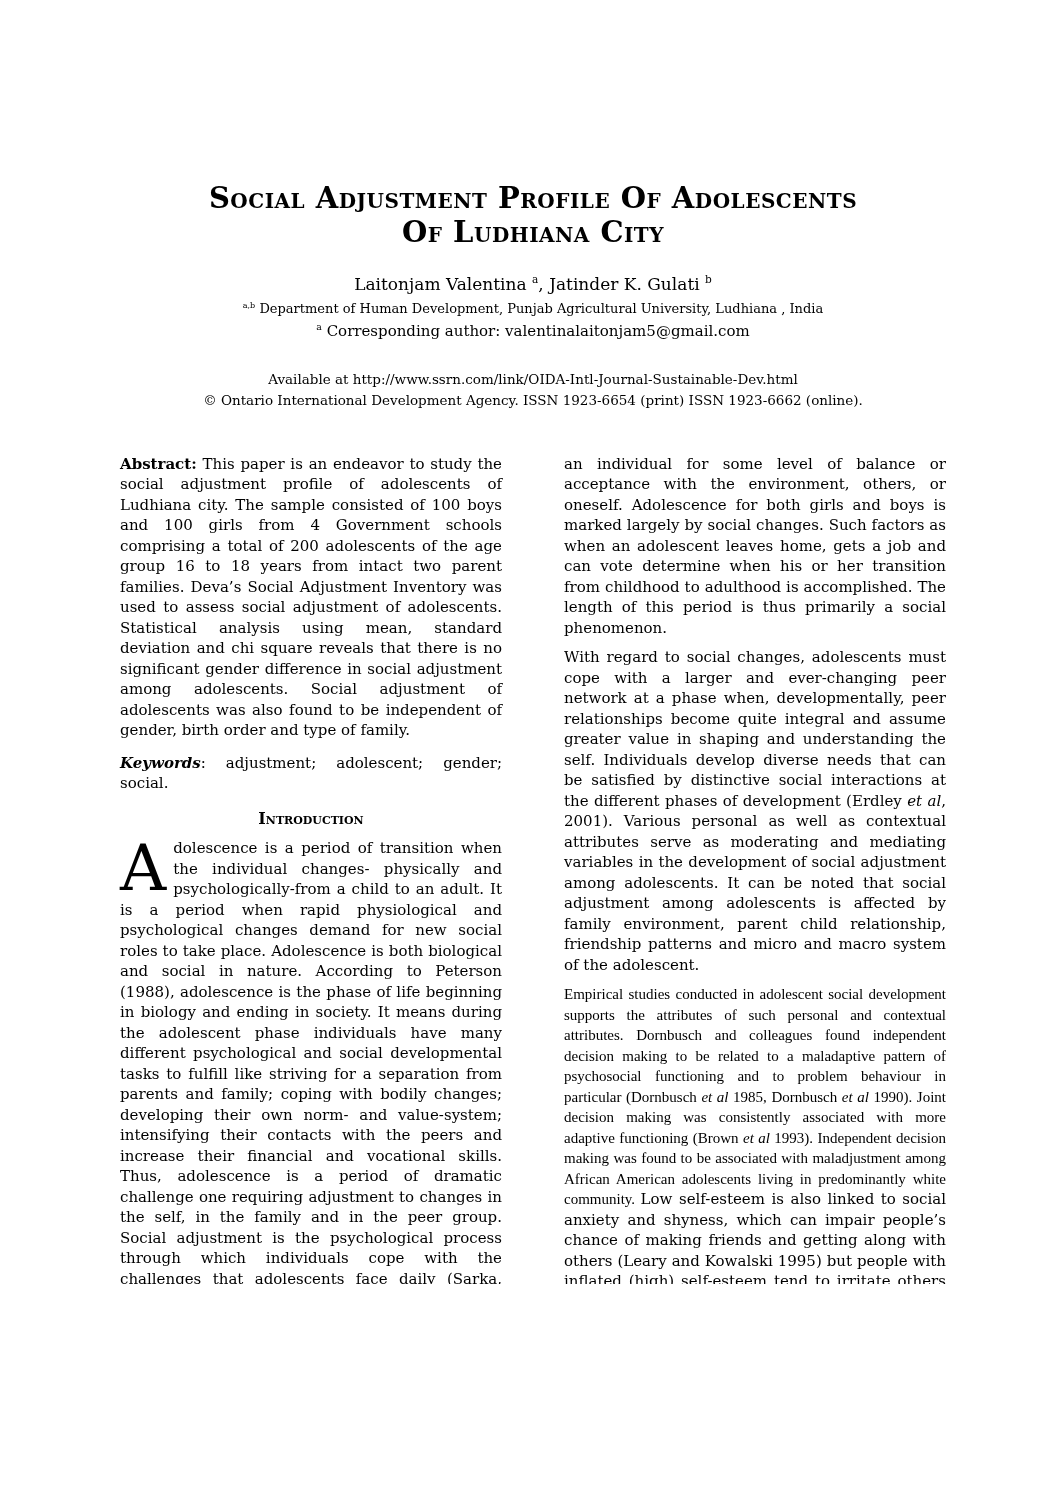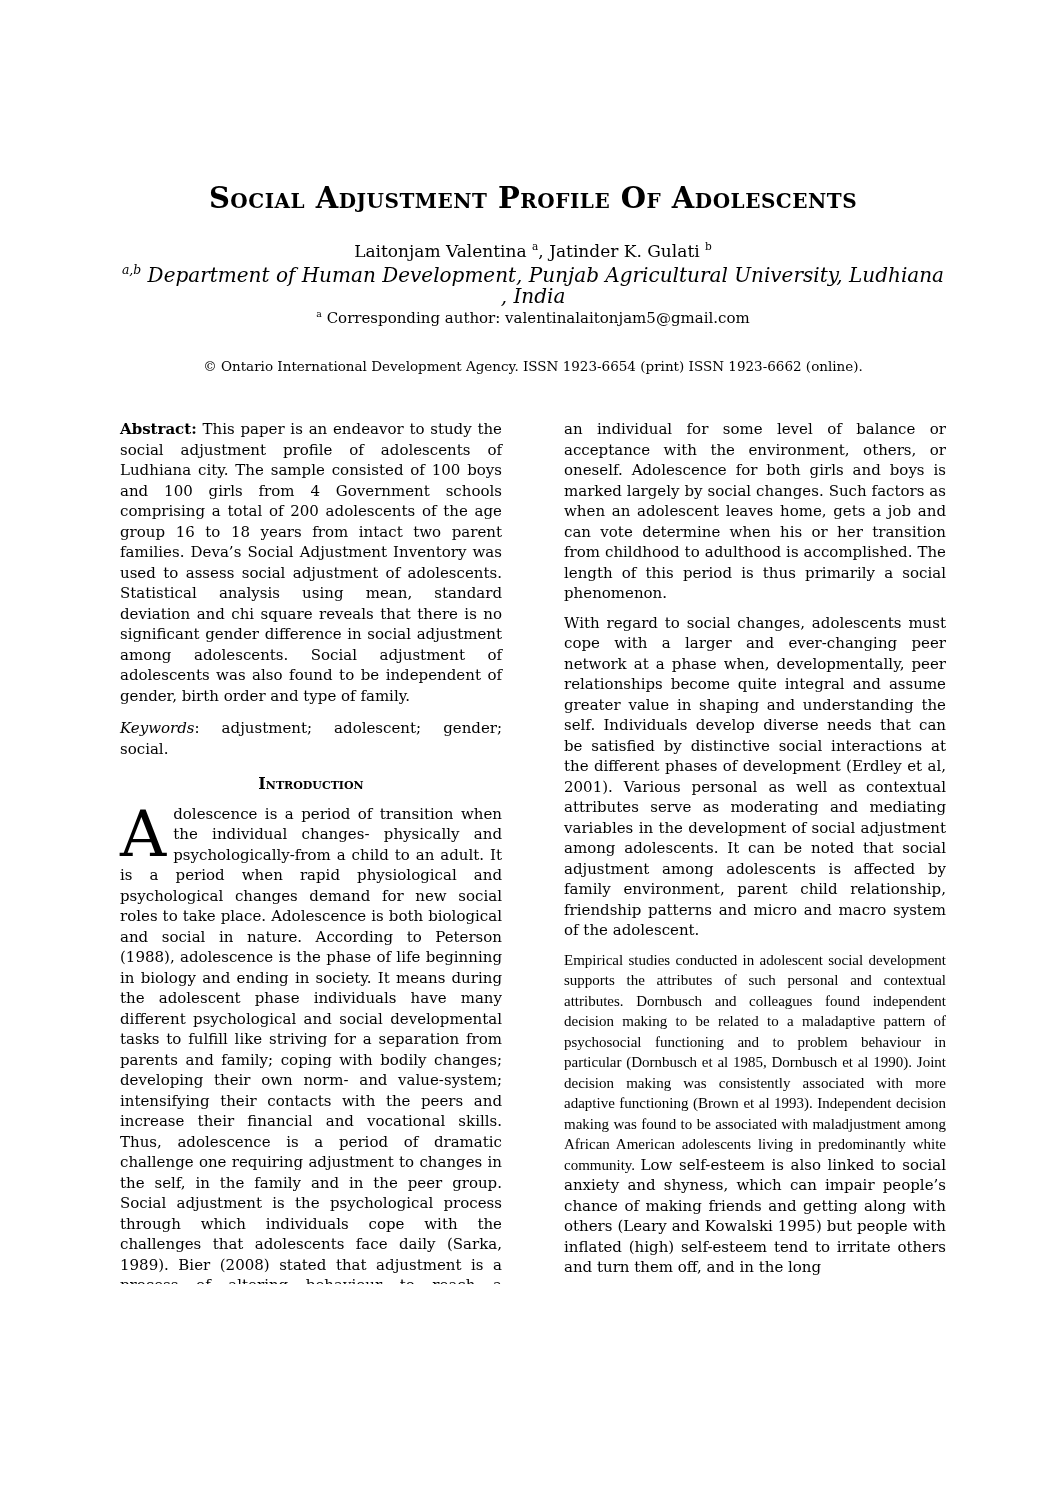--- a/index.html
+++ b/index.html
@@ -20,30 +20,30 @@
   .title {
     font-size: 29px;
     line-height: 1.16;
     font-weight: bold;
     font-variant: small-caps;
     margin: 0 0 25px 0;
     letter-spacing: 0.5px;
   }
   .title span { display: block; }
   .authors { font-size: 17px; font-weight: normal; margin: 0 0 4px 0; }
-  .affil   { font-size: 20px; margin: 0 0 2px 0; font-style: italic; }
+  .affil   { font-size: 13px; margin: 0 0 2px 0; }
   .corr    { font-size: 15px; margin: 0 0 27px 0; }
   .avail   { font-size: 13.5px; margin: 0 0 1px 0; }
   .copy    { font-size: 13.5px; margin: 0 0 43px 0; }
   sup { font-size: 0.62em; vertical-align: super; line-height: 0; }
   .cols { display: flex; gap: 62px; }
   .col { width: 391px; text-align: justify; }
   .col p { margin: 0 0 9px 0; }
-  .i { }
-  .bi { font-weight: normal; font-style: italic; }
+  .i { font-style: italic; }
+  .bi { font-weight: bold; font-style: italic; }
   .times { font-family: "Liberation Serif", serif; }
   .sec-h {
     font-variant: small-caps;
     font-weight: bold;
     font-size: 16px;
     text-align: center;
     margin: 15px 0 9px 0;
   }
   .keywords { margin: 12px 0 0 0 !important; }
   .dropcap {
@@ -55,24 +55,26 @@
   }
 </style>
 </head>
 <body>
 
 <div class="page">
 
   <div class="header">
     <h1 class="title">
       <span>Social Adjustment Profile Of Adolescents</span>
+      <span>Of Ludhiana City</span>
     </h1>
     <p class="authors"><span>Laitonjam Valentina </span><sup>a</sup><span>, Jatinder K. Gulati </span><sup>b</sup></p>
     <p class="affil"><sup>a,b</sup><span> Department of Human Development, Punjab Agricultural University, Ludhiana , India</span></p>
     <p class="corr"><sup>a</sup><span> Corresponding author: valentinalaitonjam5@gmail.com</span></p>
+    <p class="avail">Available at http://www.ssrn.com/link/OIDA-Intl-Journal-Sustainable-Dev.html</p>
     <p class="copy">© Ontario International Development Agency. ISSN 1923-6654 (print) ISSN 1923-6662 (online).</p>
   </div>
 
   <div class="cols">
 
     <div class="col">
       <p><b>Abstract:</b><span> This paper is an endeavor to study the social adjustment profile of adolescents of Ludhiana city. The sample consisted of 100 boys and 100 girls from 4 Government schools comprising a total of 200 adolescents of the age group 16 to 18 years from intact two parent families. Deva’s Social Adjustment Inventory was used to assess social adjustment of adolescents. Statistical analysis using mean, standard deviation and chi square reveals that there is no significant gender difference in social adjustment among adolescents. Social adjustment of adolescents was also found to be independent of gender, birth order and type of family.</span></p>
       <p class="keywords"><span class="bi">Keywords</span><span>: adjustment; adolescent; gender; social.</span></p>
       <h2 class="sec-h">Introduction</h2>
       <p><span class="dropcap">A</span><span>dolescence is a period of transition when the individual changes- physically and psychologically-from a child to an adult. It is a period when rapid physiological and psychological changes demand for new social roles to take place. Adolescence is both biological and social in nature. According to Peterson (1988), adolescence is the phase of life beginning in biology and ending in society. It means during the adolescent phase individuals have many different psychological and social developmental tasks to fulfill like striving for a separation from parents and family; coping with bodily changes; developing their own norm- and value-system; intensifying their contacts with the peers and increase their financial and vocational skills. Thus, adolescence is a period of dramatic challenge one requiring adjustment to changes in the self, in the family and in the peer group. Social adjustment is the psychological process through which individuals cope with the challenges that adolescents face daily (Sarka, 1989). Bier (2008) stated that adjustment is a process of altering behaviour to reach a harmonious relationship with the environment. It is a process of change and search by</span></p>

